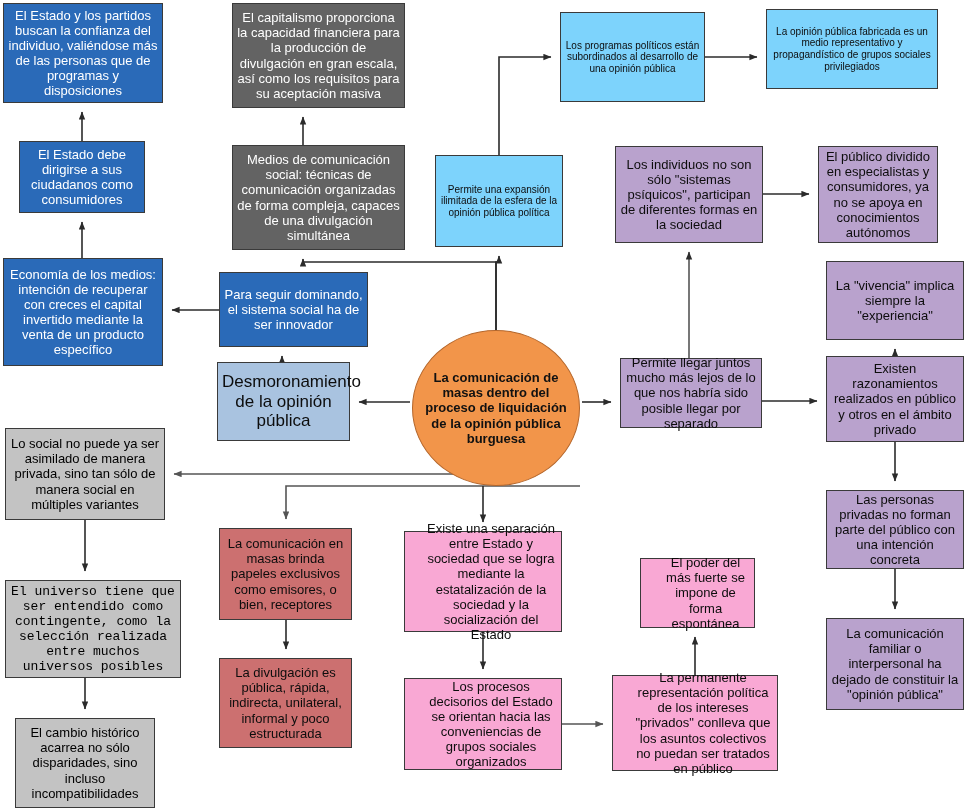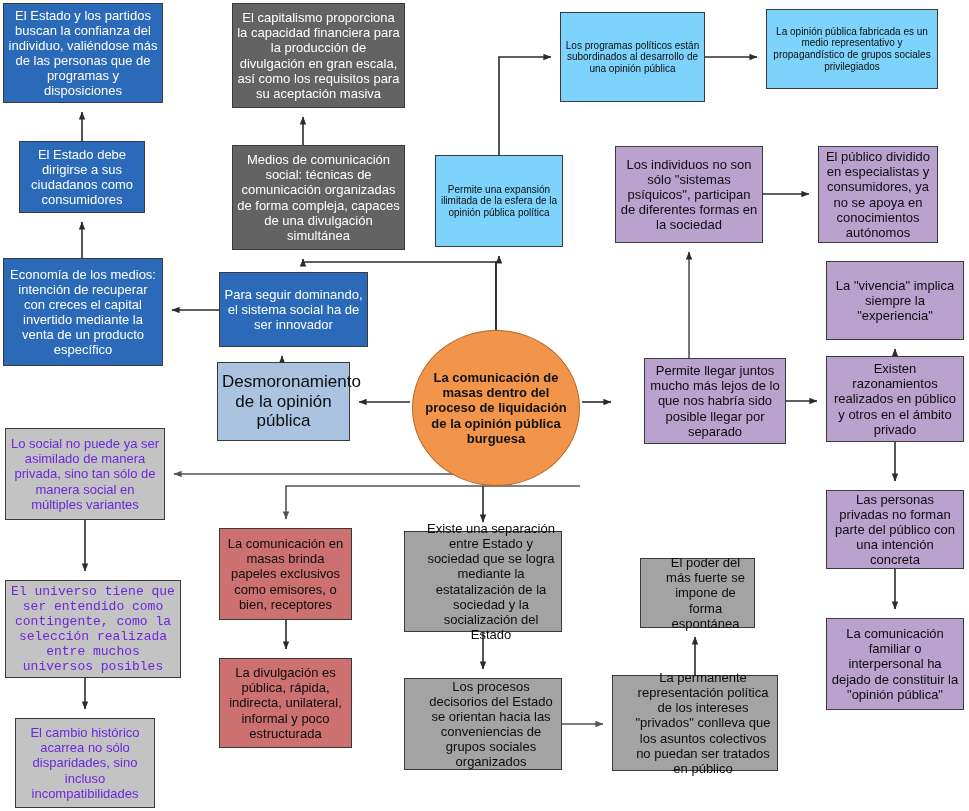--- a/index.html
+++ b/index.html
@@ -3,25 +3,25 @@
 <meta charset="utf-8">
 <style>
   html,body{margin:0;padding:0;background:#ffffff;}
   body{font-family:"Liberation Sans","DejaVu Sans",sans-serif;}
   #canvas{position:relative;width:969px;height:811px;background:#ffffff;overflow:hidden;}
   #edges{position:absolute;left:0;top:0;width:969px;height:811px;}
   .node{position:absolute;box-sizing:border-box;display:flex;align-items:center;justify-content:center;text-align:center;line-height:1.16;padding:3px 4px;}
   .rect{border:1px solid #3a3a3a;}
   .t-blue{background:#2a6ab8;color:#ffffff;font-size:13px;}
   .t-lblue{background:#a9c3e0;color:#0d0d0d;font-size:17px;}
-  .t-gray{background:#c3c3c3;color:#6d28d9;font-size:13px;}
+  .t-gray{background:#c3c3c3;color:#000000;font-size:13px;}
   .t-dgray{background:#636363;color:#ffffff;font-size:13px;margin-left:15px;}
   .t-cyan{background:#7dd3fc;color:#0d0d0d;font-size:10px;}
   .t-purple{background:#b9a2cd;color:#0d0d0d;font-size:13px;}
-  .t-green{background:#a3a3a3;color:#0d0d0d;font-size:13px;padding-left:20px;}
+  .t-green{background:#f9a8d4;color:#0d0d0d;font-size:13px;padding-left:20px;}
   .t-red{background:#cc7070;color:#0d0d0d;font-size:13px;}
   .t-orange{background:#f2954a;color:#111111;font-size:13px;font-weight:bold;border:1px solid #b4662b;border-radius:50%;}
   .nd-text{display:block;width:100%;}
 </style>
 </head>
 <body>
 
 <div id="canvas">
 
   <svg id="edges" viewBox="0 0 969 811">
@@ -126,21 +126,21 @@
       </div>
       <div class="node rect t-purple" style="left: 818px; top: 146px; width: 120px; height: 97px;">
         <span class="nd-text">El público dividido en especialistas y consumidores, ya no se apoya en conocimientos autónomos</span>
       </div>
       <div class="node rect t-purple" style="left: 826px; top: 261px; width: 138px; height: 79px;">
         <span class="nd-text">La "vivencia" implica siempre la "experiencia"</span>
       </div>
       <div class="node t-orange" style="left: 412px; top: 330px; width: 168px; height: 156px;">
         <span class="nd-text">La comunicación de masas dentro del proceso de liquidación de la opinión pública burguesa</span>
       </div>
-      <div class="node rect t-purple" style="left: 644px; top: 358px; width: 142px; height: 86px;">
+      <div class="node rect t-purple" style="left: 620px; top: 358px; width: 142px; height: 70px;">
         <span class="nd-text">Permite llegar juntos mucho más lejos de lo que nos habría sido posible llegar por separado</span>
       </div>
       <div class="node rect t-purple" style="left: 826px; top: 356px; width: 138px; height: 86px;">
         <span class="nd-text">Existen razonamientos realizados en público y otros en el ámbito privado</span>
       </div>
       <div class="node rect t-purple" style="left: 826px; top: 490px; width: 138px; height: 79px;">
         <span class="nd-text">Las personas privadas no forman parte del público con una intención concreta</span>
       </div>
       <div class="node rect t-purple" style="left: 826px; top: 618px; width: 138px; height: 92px;">
         <span class="nd-text">La comunicación familiar o interpersonal ha dejado de constituir la "opinión pública"</span>

